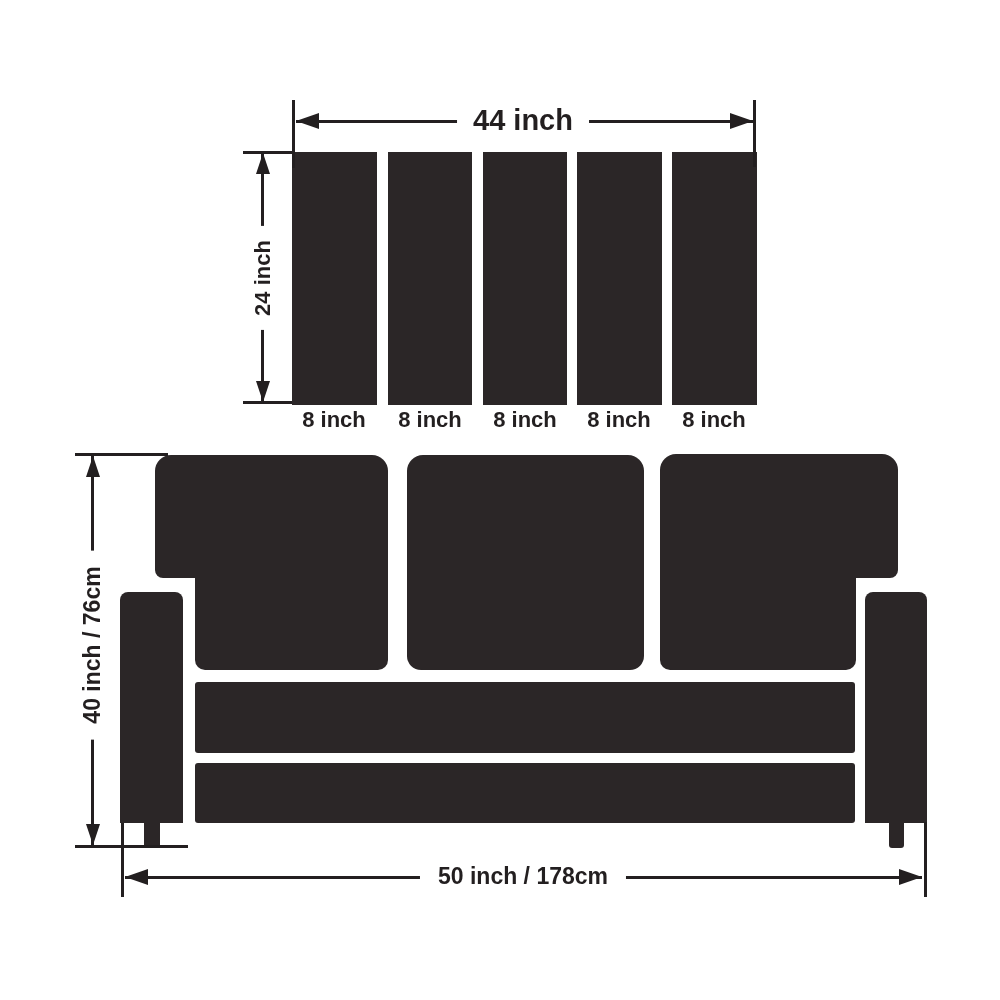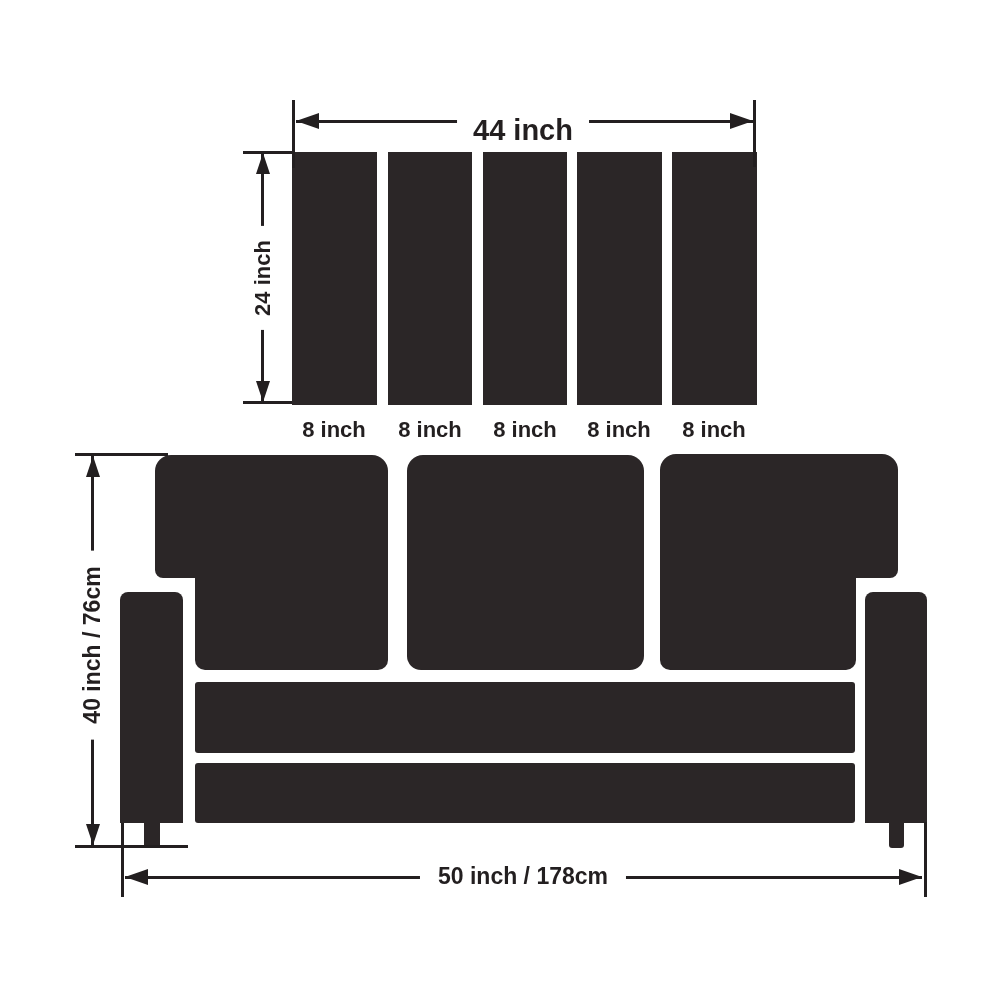--- a/index.html
+++ b/index.html
@@ -36,28 +36,28 @@
   .arr-up{border-left:7px solid transparent;border-right:7px solid transparent;border-bottom:21px solid var(--line);}
   .arr-down{border-left:7px solid transparent;border-right:7px solid transparent;border-top:21px solid var(--line);}
 
   
   .slat{top:152px;height:253px;}
   .slat1{left:292px;width:85px;}
   .slat2{left:388px;width:84px;}
   .slat3{left:483px;width:84px;}
   .slat4{left:577px;width:85px;}
   .slat5{left:672px;width:85px;}
-  .slat-label{font-size:22px;top:420px;background:transparent;margin-top:10px;}
+  .slat-label{font-size:22px;top:420px;background:transparent;}
 
   .w44-ext-l{left:292px;top:100px;width:3px;height:68px;}
   .w44-ext-r{left:753px;top:100px;width:3px;height:67px;}
   .w44-line{left:296px;top:120px;width:457px;height:3px;}
   .w44-arr-l{left:296px;top:113px;}
   .w44-arr-r{left:730px;top:113px;}
-  .w44-label{left:523px;top:131px;font-size:29px;padding:0 16px;}
+  .w44-label{left:523px;top:121px;font-size:29px;padding:0 16px;}
 
   .h24-tick-t{left:243px;top:151px;width:50px;height:3px;}
   .h24-tick-b{left:243px;top:401px;width:49px;height:3px;}
   .h24-line{left:261px;top:154px;width:3px;height:247px;}
   .h24-arr-u{left:256px;top:153px;}
   .h24-arr-d{left:256px;top:381px;}
   .h24-label{left:263px;top:278px;font-size:22px;padding:0 14px;}
 
   
   .cushion1-upper{left:155px;top:455px;width:233px;height:123px;border-radius:16px 16px 0 8px;}

